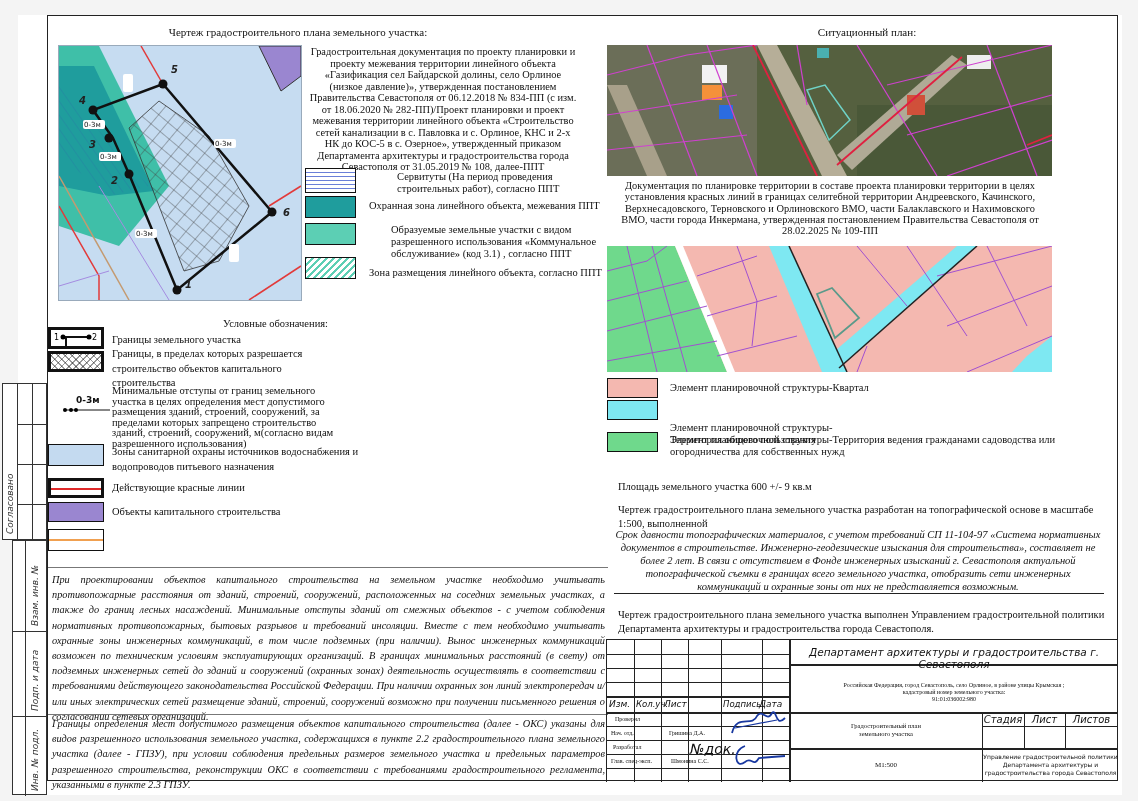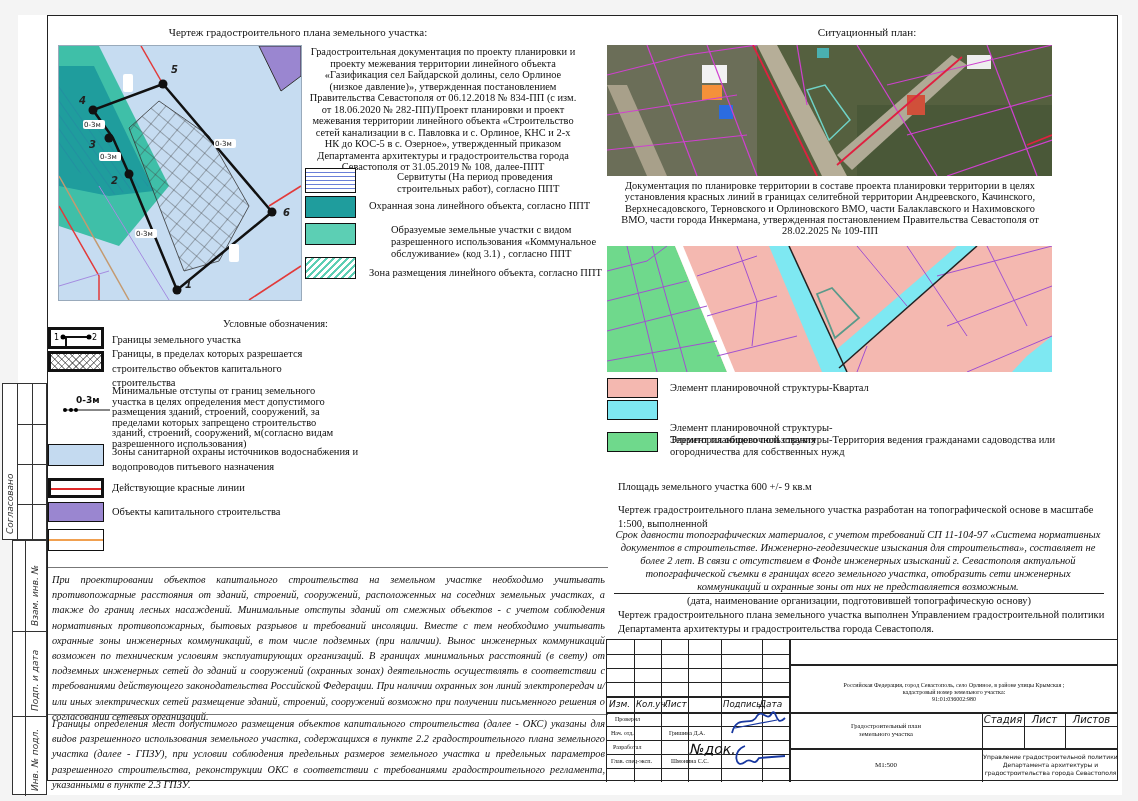--- a/index.html
+++ b/index.html
@@ -97,21 +97,21 @@
         <rect x="170" y="198" width="10" height="18" fill="#fff" rx="2"></rect>
       </g>
     </svg>
   </div>
 
   <div class="abs t center" style="left:260px;top:30px;width:270px;line-height:11.5px;font-size:10.4px;">Градостроительная документация по проекту планировки и проекту межевания территории линейного объекта «Газификация сел Байдарской долины, село Орлиное (низкое давление)», утвержденная постановлением Правительства Севастополя от 06.12.2018 № 834-ПП (с изм. от 18.06.2020 № 282-ПП)/Проект планировки и проект межевания территории линейного объекта «Строительство сетей канализации в с. Павловка и с. Орлиное, КНС и 2-х НК до КОС-5 в с. Озерное», утвержденный приказом Департамента архитектуры и градостроительства города Севастополя от 31.05.2019 № 108, далее-ППТ</div>
 
   <div class="sw" style="left:257px;top:152px;width:51px;height:25px;background:repeating-linear-gradient(#fff 0 3px,#6a7fd8 3px 4px);"></div>
   <div class="abs t" style="left:321px;top:155px;width:200px;margin-left:28px;">Сервитуты (На период проведения строительных работ), согласно ППТ</div>
   <div class="sw" style="left:257px;top:180px;width:51px;height:22px;background:#1f9d9d;"></div>
-  <div class="abs t" style="left:321px;top:184px;width:240px;">Охранная зона линейного объекта, согласно ППТ</div>
+  <div class="abs t" style="left:321px;top:184px;width:240px;">Охранная зона линейного объекта, межевания ППТ</div>
   <div class="sw" style="left:257px;top:207px;width:51px;height:22px;background:#5ccfb4;"></div>
   <div class="abs t" style="left:321px;top:208px;width:220px;margin-left:22px;">Образуемые земельные участки с видом разрешенного использования «Коммунальное обслуживание» (код 3.1) , согласно ППТ</div>
   <div class="sw" style="left:257px;top:241px;width:51px;height:22px;background:repeating-linear-gradient(-45deg,#fff 0 3px,#5ccfb4 3px 5px);"></div>
   <div class="abs t" style="left:321px;top:251px;width:240px;">Зона размещения линейного объекта, согласно ППТ</div>
 
   <div class="abs t" style="left:175px;top:302px;">Условные обозначения:</div>
 
   <div class="sw" style="left:0;top:311px;width:56px;height:22px;border-width:3px;">
     <svg width="50" height="16" style="position:absolute;left:0;top:0">
       <text x="3" y="10" font-size="8" font-family="DejaVu Sans, sans-serif">1</text>
@@ -235,21 +235,20 @@
   <div class="abs t" style="left:622px;top:366px;">Элемент планировочной структуры-Квартал</div>
   <div class="sw" style="left:559px;top:384px;width:51px;height:20px;background:#7ee8f2;"></div>
   <div class="abs t" style="left:622px;top:406px;width:210px;">Элемент планировочной структуры-Территория общего пользования</div>
   <div class="sw" style="left:559px;top:416px;width:51px;height:20px;background:#6fd98c;"></div>
   <div class="abs t" style="left:622px;top:418px;width:410px;">Элемент планировочной структуры-Территория ведения гражданами садоводства или огородничества для собственных нужд</div>
 
   <div class="abs t" style="left:570px;top:465px;">Площадь земельного участка 600 +/- 9 кв.м</div>
   <div class="abs t" style="left:570px;top:487px;width:480px;line-height:13.5px;">Чертеж градостроительного плана земельного участка разработан на топографической основе в масштабе 1:500, выполненной</div>
   <div class="abs t center ital" style="left:565px;top:512px;width:490px;line-height:13px;">Срок давности топографических материалов, с учетом требований СП 11-104-97 «Система нормативных документов в строительстве. Инженерно-геодезические изыскания для строительства», составляет не более 2 лет. В связи с отсутствием в Фонде инженерных изысканий г. Севастополя актуальной топографической съемки в границах всего земельного участка, отобразить сети инженерных коммуникаций и охранные зоны от них не представляется возможным.</div>
   <div class="abs" style="left:566px;top:577px;width:490px;height:1px;background:#222;"></div>
-  <div class="abs t center" style="left:566px;top:579px;width:490px;">(дата, наименование организации, подготовившей топографическую основу)</div>
   <div class="abs t" style="left:570px;top:592px;width:490px;line-height:13.5px;">Чертеж градостроительного плана земельного участка выполнен Управлением градостроительной политики Департамента архитектуры и градостроительства города Севастополя.</div>
 
   <div class="abs" style="left:558px;top:623px;width:511px;height:142px;border-top:1.5px solid #222;border-left:1.5px solid #222;">
 
     <div class="tbl-line" style="left:27px;top:0;width:1px;height:142px;"></div>
     <div class="tbl-line" style="left:54px;top:0;width:1px;height:142px;"></div>
     <div class="tbl-line" style="left:81px;top:0;width:1px;height:142px;"></div>
     <div class="tbl-line" style="left:114px;top:0;width:1px;height:142px;"></div>
     <div class="tbl-line" style="left:155px;top:0;width:1px;height:142px;"></div>
     <div class="tbl-line" style="left:182px;top:0;width:1.5px;height:142px;"></div>
@@ -288,20 +287,21 @@
 
     <div class="tbl-line" style="left:182px;top:24px;width:329px;height:1.5px;"></div>
     <div class="tbl-line" style="left:182px;top:72px;width:329px;height:1.5px;"></div>
     <div class="tbl-line" style="left:182px;top:108px;width:329px;height:1.5px;"></div>
     <div class="tbl-line" style="left:375px;top:72px;width:1px;height:36px;"></div>
     <div class="tbl-line" style="left:375px;top:86px;width:136px;height:1px;"></div>
     <div class="tbl-line" style="left:375px;top:108px;width:1px;height:34px;"></div>
     <div class="tbl-line" style="left:417px;top:72px;width:1px;height:36px;"></div>
     <div class="tbl-line" style="left:458px;top:72px;width:1px;height:36px;"></div>
 
+    <div class="abs gost center" style="left:184px;top:6px;width:326px;font-size:10.5px;">Департамент архитектуры и градостроительства г. Севастополя</div>
     <div class="abs center" style="left:184px;top:42px;width:326px;font-size:6px;">Российская Федерация, город Севастополь, село Орлиное, в районе улицы Крымская ;</div>
     <div class="abs center" style="left:184px;top:49px;width:326px;font-size:6px;">кадастровый номер земельного участка:</div>
     <div class="abs center" style="left:184px;top:56px;width:326px;font-size:6px;">91:01:036002:980</div>
 
     <div class="abs center" style="left:184px;top:82px;width:190px;font-size:6.5px;">Градостроительный план</div>
     <div class="abs center" style="left:184px;top:90px;width:190px;font-size:6.5px;">земельного участка</div>
     <div class="abs gost center" style="left:375px;top:74px;width:42px;font-size:10px;">Стадия</div>
     <div class="abs gost center" style="left:417px;top:74px;width:41px;font-size:10px;">Лист</div>
     <div class="abs gost center" style="left:458px;top:74px;width:53px;font-size:10px;">Листов</div>
 

